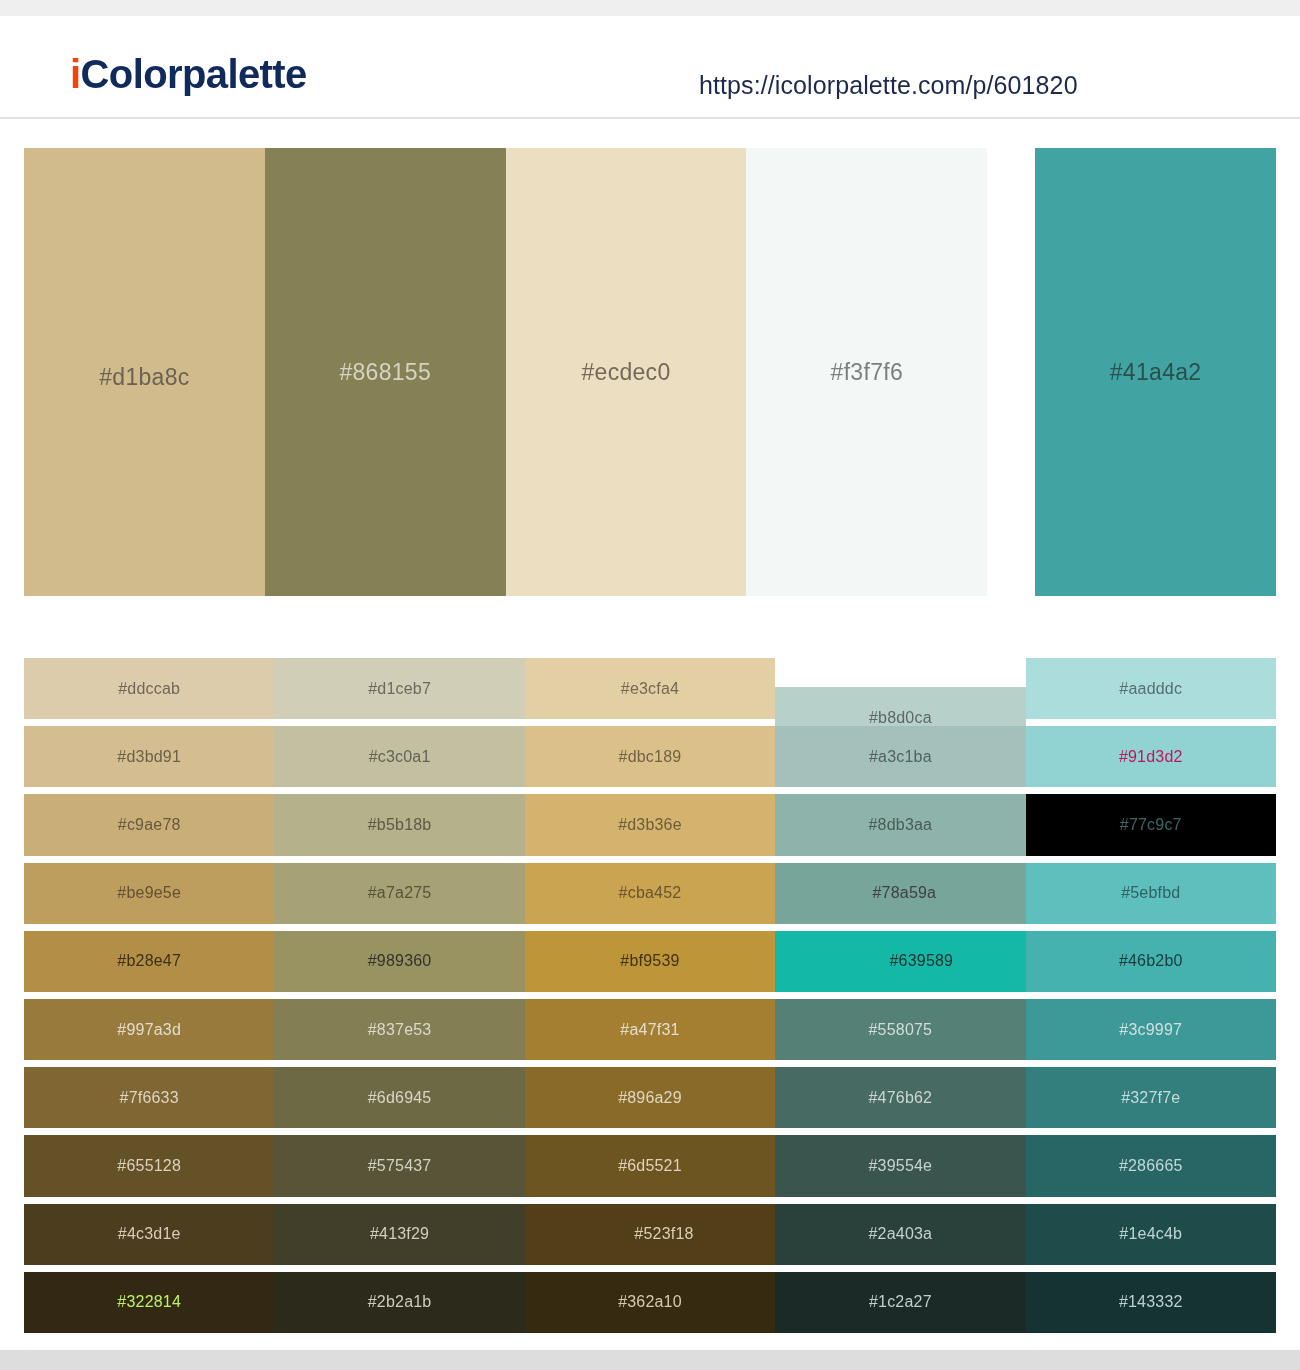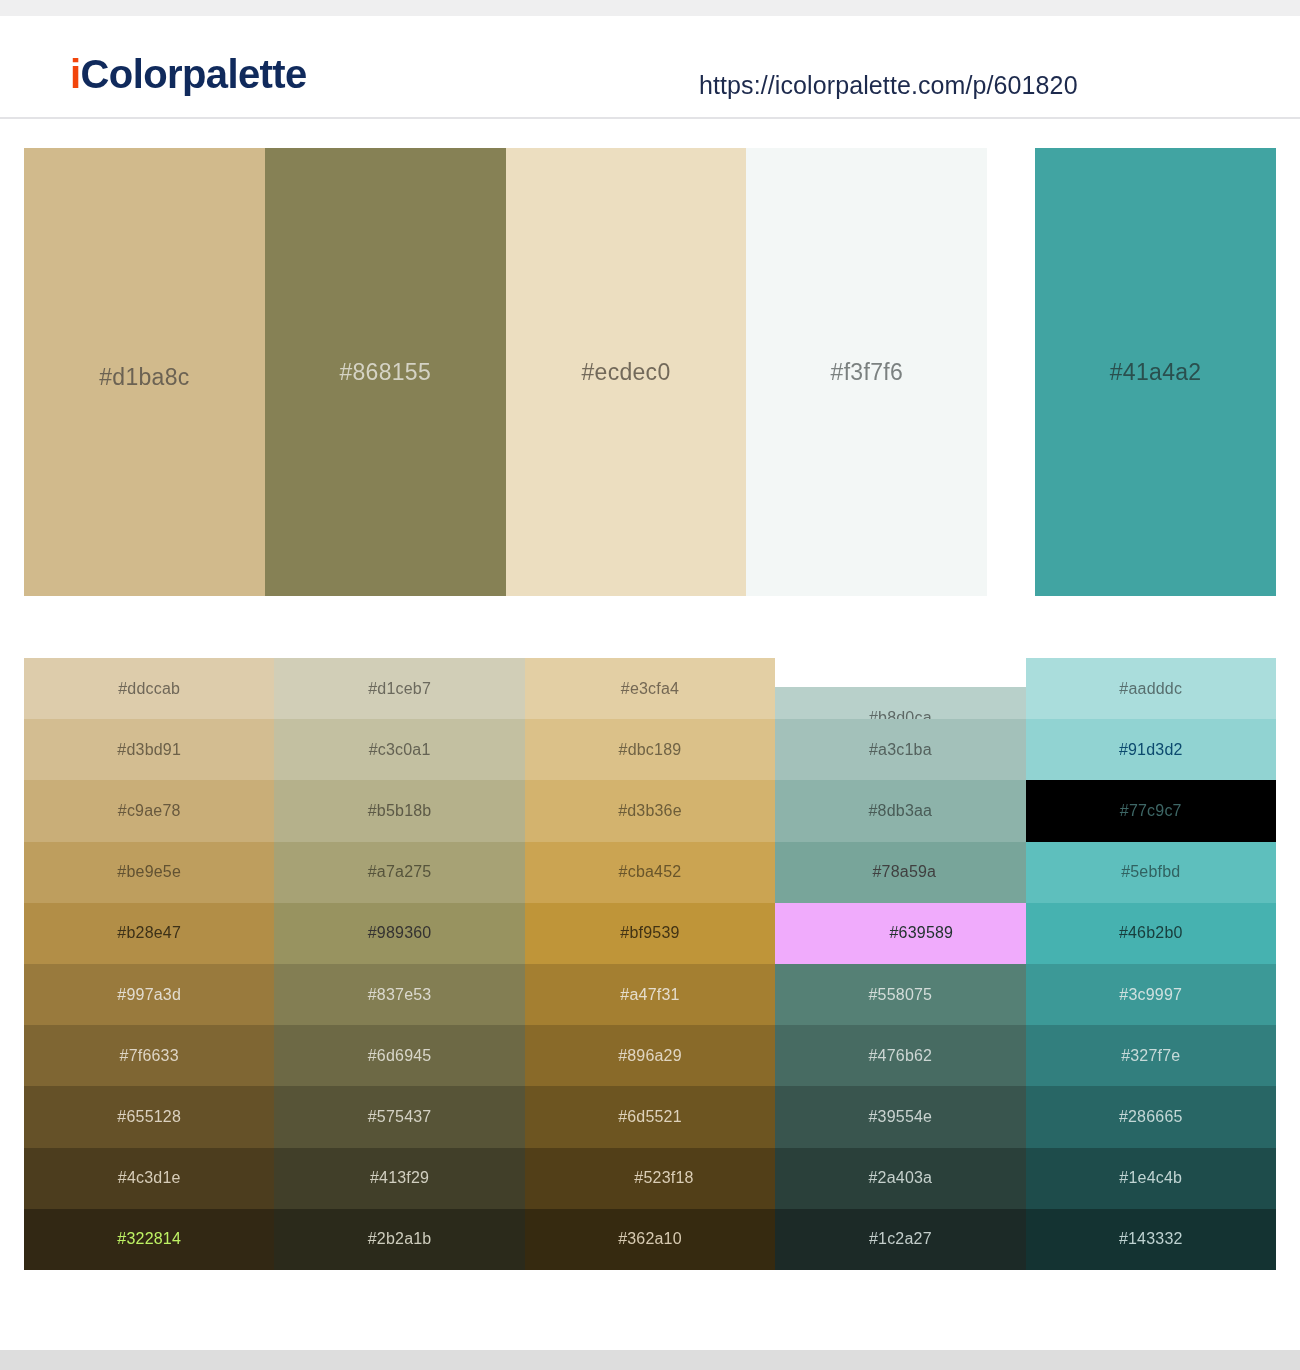--- a/index.html
+++ b/index.html
@@ -94,20 +94,21 @@
 
   
   .shades-grid {
     position: absolute;
     left: 24px;
     top: 658px;
     width: 1252px;
     height: 612px;
     display: flex;
     flex-direction: column;
+    gap: 7px;
   }
   .shade-row {
     display: flex;
     width: 1252px;
     height: 61.2px;
   }
   .shade-cell {
     width: 250.4px;
     height: 61.2px;
     display: flex;
@@ -178,21 +179,21 @@
         <div class="shade-cell" style="background: rgb(195, 192, 161);">
           <span class="shade-label" style="color: rgb(100, 98, 83);">#c3c0a1</span>
         </div>
         <div class="shade-cell" style="background: rgb(219, 193, 137);">
           <span class="shade-label" style="color: rgb(112, 99, 69);">#dbc189</span>
         </div>
         <div class="shade-cell" style="background: rgb(163, 193, 186);">
           <span class="shade-label" style="color: rgb(84, 98, 94);">#a3c1ba</span>
         </div>
         <div class="shade-cell" style="background: rgb(145, 211, 210);">
-          <span class="shade-label" style="color: #0c4a6e;">#91d3d2</span>
+          <span class="shade-label" style="color: #be185d;">#91d3d2</span>
         </div>
       </div>
       <div class="shade-row">
         <div class="shade-cell" style="background: rgb(201, 174, 120);">
           <span class="shade-label" style="color: rgb(104, 89, 62);">#c9ae78</span>
         </div>
         <div class="shade-cell" style="background: rgb(181, 177, 139);">
           <span class="shade-label" style="color: rgb(93, 90, 71);">#b5b18b</span>
         </div>
         <div class="shade-cell" style="background: rgb(211, 179, 110);">
@@ -225,21 +226,21 @@
       <div class="shade-row">
         <div class="shade-cell" style="background: rgb(178, 142, 71);">
           <span class="shade-label" style="color: rgb(61, 49, 24);">#b28e47</span>
         </div>
         <div class="shade-cell" style="background: rgb(152, 147, 96);">
           <span class="shade-label" style="color: rgb(52, 50, 49);">#989360</span>
         </div>
         <div class="shade-cell" style="background: rgb(191, 149, 57);">
           <span class="shade-label" style="color: rgb(66, 51, 20);">#bf9539</span>
         </div>
-        <div class="shade-cell" style="background: #f0abfc; padding-left: 42px;">
+        <div class="shade-cell" style="background: #14b8a6; padding-left: 42px;">
           <span class="shade-label" style="color: rgb(34, 51, 47);">#639589</span>
         </div>
         <div class="shade-cell" style="background: rgb(70, 178, 176);">
           <span class="shade-label" style="color: rgb(24, 61, 60);">#46b2b0</span>
         </div>
       </div>
       <div class="shade-row">
         <div class="shade-cell" style="background: rgb(153, 122, 61);">
           <span class="shade-label" style="color: rgb(226, 220, 208);">#997a3d</span>
         </div>

